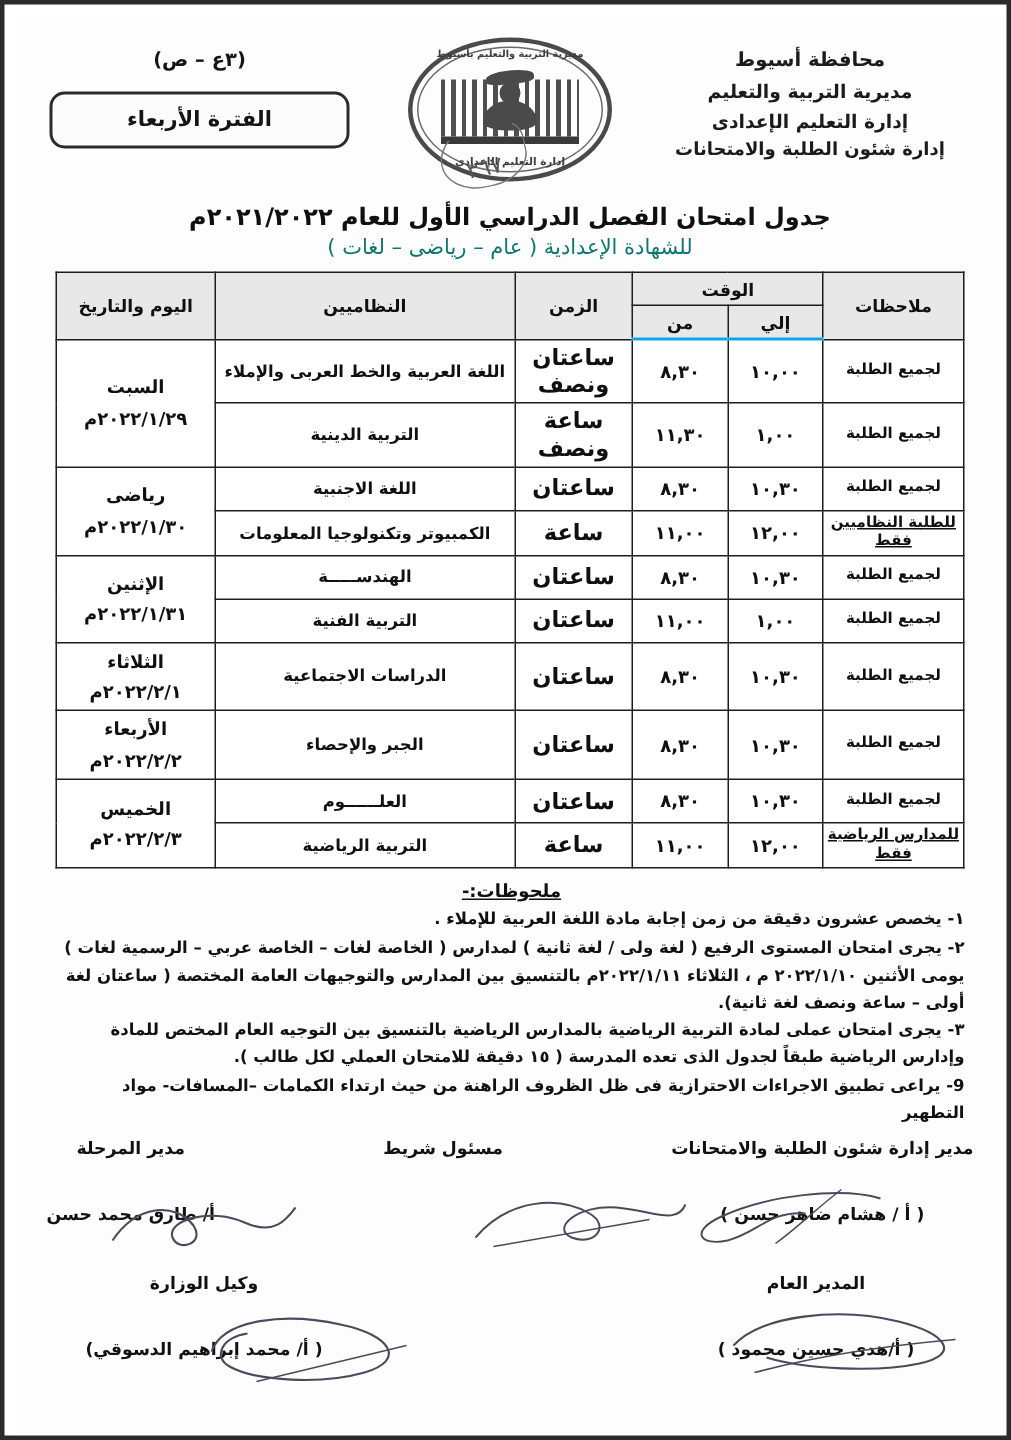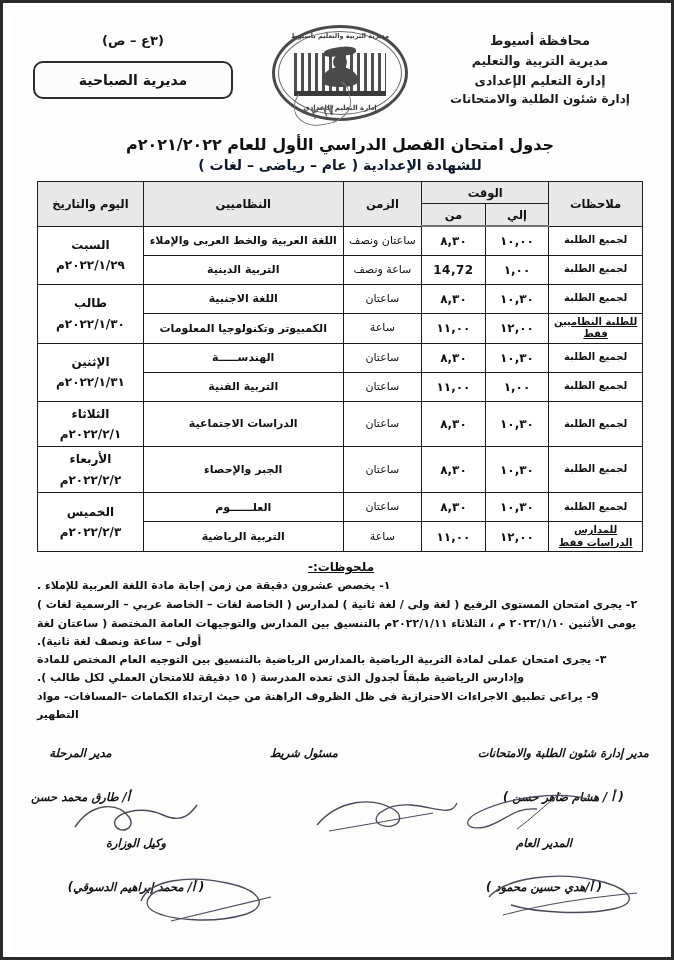--- a/index.html
+++ b/index.html
@@ -164,22 +164,22 @@
     text-align: center;
     font-size: 16px;
     font-weight: bold;
     color: #101010;
     margin-top: 2px;
     letter-spacing: .2px;
   }
   .doc-subtitle {
     text-align: center;
     font-size: 14px;
-    font-weight: bold;
-    color: #0f172a;
+    font-weight: normal;
+    color: #0f766e;
     margin-top: 3px;
     margin-bottom: 8px;
   }
 
   
   .table-wrap { padding: 0 26px; }
   table.schedule {
     width: 100%;
     border-collapse: collapse;
     table-layout: fixed;
@@ -202,61 +202,60 @@
   .col-notes   { width: 15.5%; }
   .col-to      { width: 10.5%; }
   .col-from    { width: 10.5%; }
   .col-dur     { width: 13%;   }
   .col-subject { width: 33%;   }
   .col-day     { width: 17.5%; }
 
   td.cell-notes   { font-size: 10px; font-weight: bold; line-height: 1.25; }
   td.cell-notes.underlined span { text-decoration: underline; }
   td.cell-time    { font-size: 12px; font-weight: bold; letter-spacing: .5px; }
-  td.cell-dur     { font-size: 11px; font-weight: normal; line-height: 1.25; }
+  td.cell-dur     { font-size: 15px; font-weight: bold; line-height: 1.25; }
   td.cell-subject { font-size: 11px; font-weight: bold; }
   td.cell-day     { font-size: 12px; font-weight: bold; line-height: 1.7; }
   td.cell-day .dayname { display: block; }
   td.cell-day .daydate { display: block; letter-spacing: .3px; }
 
   tr.row-h { height: 29px; }
   tr.row-tall { height: 37px; }
   .daygroup-top td { border-top: 2.5px solid #141414; }
-  table.schedule thead th { border-bottom: 2px solid #737373; }
+  table.schedule thead th { border-bottom: 2px solid #0ea5e9; }
   .hdr-outer { border-bottom: 1px solid #1d1d1d !important; }
 
   
   .notes {
     padding: 8px 26px 0 26px;
     color: #111;
   }
   .notes-title {
     text-align: center;
     direction: rtl;
     font-size: 12px;
     font-weight: bold;
     text-decoration: underline;
     margin-bottom: 3px;
     padding-left: 2px;
   }
   .note-item {
     font-size: 11px;
     font-weight: bold;
     line-height: 1.62;
-    text-align: left;
+    text-align: right;
     margin-bottom: 1px;
   }
 
   
   .sign-zone {
     position: relative;
-    margin-top: 22px;
+    margin-top: 7px;
     padding: 0 20px;
     height: 175px;
-    font-style: italic;
   }
   .sign-row {
     display: flex;
     flex-direction: row-reverse;
     justify-content: space-between;
     align-items: flex-start;
     font-size: 11.5px;
     font-weight: bold;
     color: #111;
   }
@@ -311,21 +310,21 @@
       <div class="logo-figure">
         <div class="cap"></div>
         <div class="head"></div>
         <div class="body"></div>
       </div>
       <div class="logo-arc-text bottom">إدارة التعليم الإعدادي</div>
     </div>
 
     <div class="badge-zone">
       <div class="badge-code">(٣ع – ص)</div>
-      <div class="badge-box">مديرية الصباحية</div>
+      <div class="badge-box">الفترة الأربعاء</div>
     </div>
 
     <div class="hand-note">
       <span class="loop"></span>
       <span>٣٦٧</span>
     </div>
   </div>
 
   <div class="doc-title">جدول امتحان الفصل  الدراسي الأول للعام ٢٠٢١/٢٠٢٢م</div>
   <div class="doc-subtitle">للشهادة الإعدادية ( عام – رياضى – لغات )</div>
@@ -363,32 +362,32 @@
               <td class="cell-dur">ساعتان ونصف</td>
               <td class="cell-subject">اللغة العربية والخط العربى والإملاء</td>
               <td class="cell-day" rowspan="2">
                 <span class="dayname">السبت</span>
                 <span class="daydate">٢٠٢٢/١/٢٩م</span>
               </td>
             </tr>
             <tr class="row-h">
               <td class="cell-notes"><span>لجميع الطلبة</span></td>
               <td class="cell-time">١,٠٠</td>
-              <td class="cell-time">14,72</td>
+              <td class="cell-time">١١,٣٠</td>
               <td class="cell-dur">ساعة ونصف</td>
               <td class="cell-subject">التربية الدينية</td>
             </tr>
             <tr class="row-h daygroup-top">
               <td class="cell-notes"><span>لجميع الطلبة</span></td>
               <td class="cell-time">١٠,٣٠</td>
               <td class="cell-time">٨,٣٠</td>
               <td class="cell-dur">ساعتان</td>
               <td class="cell-subject">اللغة الاجنبية</td>
               <td class="cell-day" rowspan="2">
-                <span class="dayname">طالب</span>
+                <span class="dayname">رياضى</span>
                 <span class="daydate">٢٠٢٢/١/٣٠م</span>
               </td>
             </tr>
             <tr class="row-h">
               <td class="cell-notes underlined"><span>للطلبة النظاميين فقط</span></td>
               <td class="cell-time">١٢,٠٠</td>
               <td class="cell-time">١١,٠٠</td>
               <td class="cell-dur">ساعة</td>
               <td class="cell-subject">الكمبيوتر وتكنولوجيا المعلومات</td>
             </tr>
@@ -437,21 +436,21 @@
               <td class="cell-time">١٠,٣٠</td>
               <td class="cell-time">٨,٣٠</td>
               <td class="cell-dur">ساعتان</td>
               <td class="cell-subject">العلــــــوم</td>
               <td class="cell-day" rowspan="2">
                 <span class="dayname">الخميس</span>
                 <span class="daydate">٢٠٢٢/٢/٣م</span>
               </td>
             </tr>
             <tr class="row-h">
-              <td class="cell-notes underlined"><span>للمدارس الدراسات فقط</span></td>
+              <td class="cell-notes underlined"><span>للمدارس الرياضية فقط</span></td>
               <td class="cell-time">١٢,٠٠</td>
               <td class="cell-time">١١,٠٠</td>
               <td class="cell-dur">ساعة</td>
               <td class="cell-subject">التربية الرياضية</td>
             </tr>
           </tbody>
     </table>
   </div>
 
   <div class="notes">

